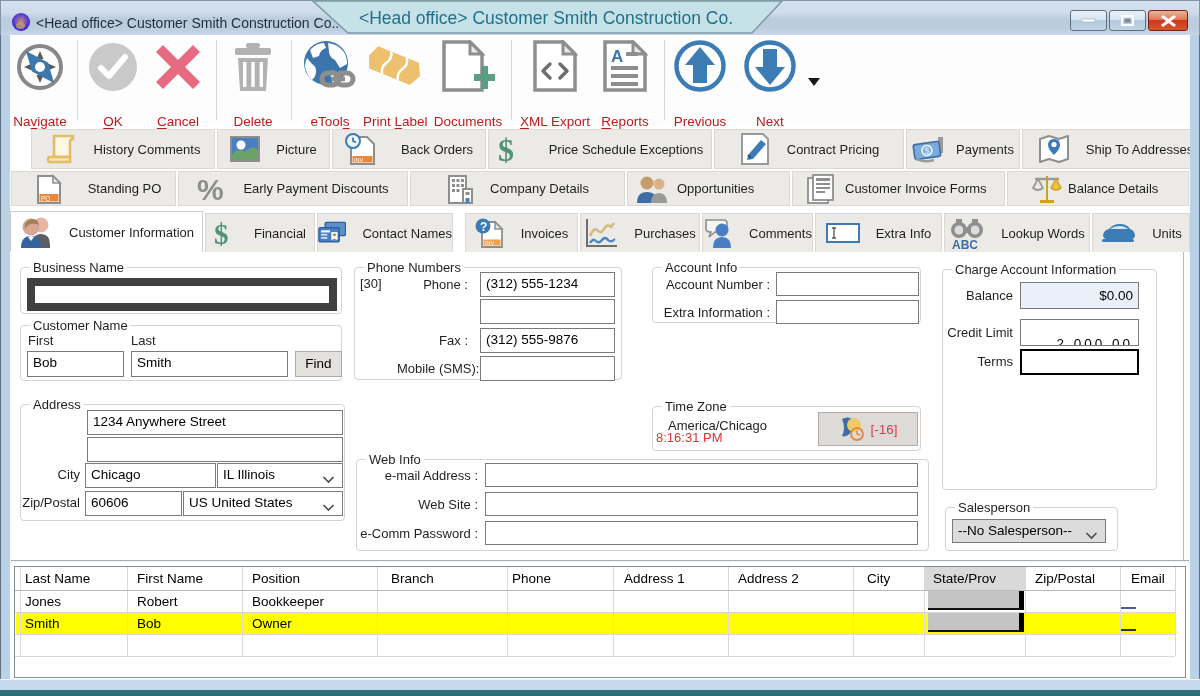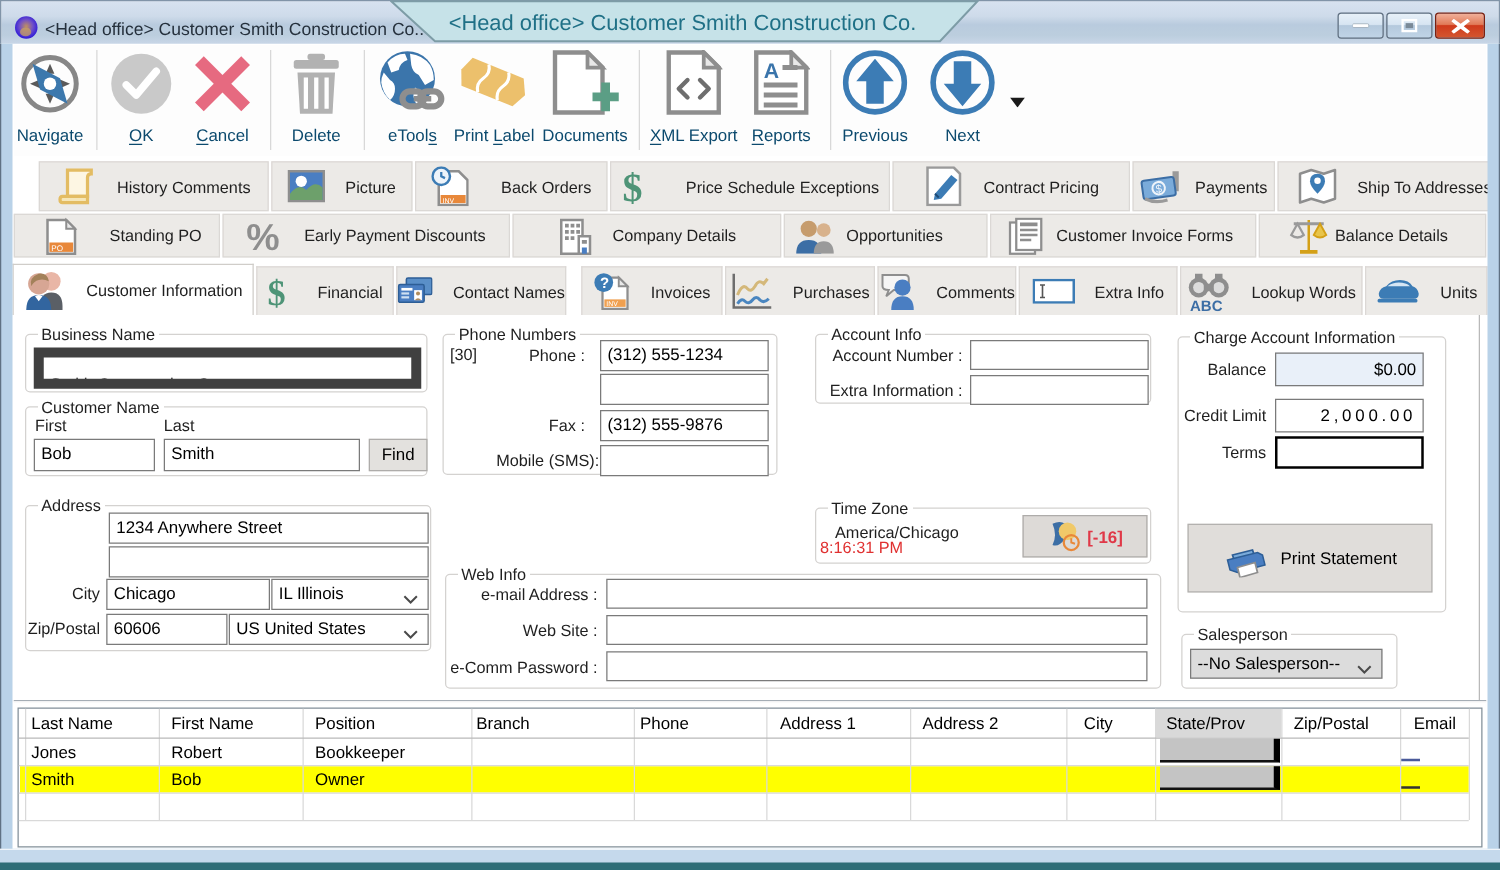--- a/index.html
+++ b/index.html
@@ -25,21 +25,21 @@
 .wbtn { position:absolute; top:10px; height:21px; border-radius:3px; border:1px solid #5f6f80; }
 #btnMin { left:1070px; width:37px; background:linear-gradient(#e7f0f8 0%, #d7e5f2 45%, #b4c9dd 50%, #c0d4e6 100%); }
 #btnMax { left:1109px; width:37px; background:linear-gradient(#e7f0f8 0%, #d7e5f2 45%, #b4c9dd 50%, #c0d4e6 100%); }
 #btnClose { left:1148px; width:40px; background:linear-gradient(#f0b09a 0%, #e17a58 45%, #cf3a1c 50%, #d4562f 100%); border-color:#7a2010; }
 .wglyph { position:absolute; left:0; top:0; width:100%; height:100%; display:flex; align-items:center; justify-content:center; }
 
 #toolbar { position:absolute; left:11px; top:36px; width:1178px; height:89px; background:#fdfdfd; }
 .tsep { position:absolute; top:4px; height:80px; width:1px; background:#d8d8d8; }
 .titem { position:absolute; top:4px; text-align:center; }
 .titem .ticon { height:52px; display:flex; align-items:flex-end; justify-content:center; }
-.titem .tlabel { margin-top:9px; font-size:13.5px; color:#0c4a6e; white-space:nowrap; }
+.titem .tlabel { margin-top:22px; font-size:13.5px; color:#b91c1c; white-space:nowrap; }
 .dim { color:#8a8a8a; }
 u.mn { text-decoration:underline; text-underline-offset:2px; }
 
 .brow { position:absolute; left:11px; width:1178px; }
 #brow1 { top:129px; height:40px;margin-left:20px; }
 #brow2 { top:171px; height:35px; }
 .bseg { position:absolute; top:0; height:100%; background:#eceae7; border:1px solid #dbd8d5; display:flex; align-items:center; }
 .bseg .blabel { font-size:13px; color:#1f1f1f; white-space:nowrap; }
 
 #tabrow { position:absolute; left:10px; top:211px; width:1180px; height:41px; }
@@ -565,50 +565,42 @@
       </fieldset>
     <div class="lbl" style="left:657px;top:166px">America/Chicago</div>
     <div class="lbl" style="left:645px;top:178px;color:#e03131">8:16:31 PM</div>
     <div style="position:absolute;left:807px;top:160px;width:100px;height:34px;background:#dddad7;border:1px solid #aeacaa;display:flex;align-items:center;justify-content:center;gap:4px">
       <svg width="28" height="26" viewBox="0 0 28 26">
           <path d="M4 3 Q10 0 14 3 L11 10 L14 15 Q9 22 4 20 Q8 12 4 3 Z" fill="#3c6ea5"></path>
           <circle cx="16" cy="9" r="7" fill="#f0c969"></circle>
           <circle cx="19" cy="18" r="6" fill="none" stroke="#e8883a" stroke-width="1.8"></circle>
           <path d="M19 14.5 L19 18 L22 19" stroke="#e8883a" stroke-width="1.5" fill="none"></path>
         </svg>
-      <span style="font-size:13.5px;color:#e03848;font-weight:bold">[-16]</span>
+      <span style="font-size:13.5px;color:#e03848;font-weight:normal">[-16]</span>
     </div>
 
     <fieldset style="left:345px;top:200px;width:573px;height:99px">
         <legend>Web Info</legend>
       </fieldset>
     <div class="lbl lblr" style="left:357px;top:216px;width:110px">e-mail Address :</div>
     <div class="inp" style="left:474px;top:211px;width:433px;height:24px"></div>
     <div class="lbl lblr" style="left:357px;top:245px;width:110px">Web Site :</div>
     <div class="inp" style="left:474px;top:240px;width:433px;height:24px"></div>
     <div class="lbl lblr" style="left:347px;top:274px;width:120px">e-Comm Password :</div>
     <div class="inp" style="left:474px;top:269px;width:433px;height:24px"></div>
 
     <fieldset style="left:931px;top:10px;width:215px;height:228px">
         <legend>Charge Account Information</legend>
       </fieldset>
     <div class="lbl lblr" style="left:922px;top:36px;width:80px">Balance</div>
     <div class="inp" style="left:1009px;top:30px;width:119px;height:27px;background:#e9f0f9;text-align:right;padding-top:5px">$0.00</div>
     <div class="lbl lblr" style="left:912px;top:73px;width:90px">Credit Limit</div>
-    <div class="inp" style="left:1009px;top:67px;width:119px;height:27px;text-align:right;padding-top:5px;letter-spacing:3px">2,000.00</div>
+    <div class="inp" style="left:1009px;top:67px;width:119px;height:27px;text-align:right;padding-top:16px;letter-spacing:3px">2,000.00</div>
     <div class="lbl lblr" style="left:922px;top:102px;width:80px">Terms</div>
     <div class="inp" style="left:1009px;top:97px;width:119px;height:26px;border:2px solid #000"></div>
-    <div style="position:absolute;left:939px;top:167px;width:196px;height:55px;background:#e0ddda;border:1px solid #b3b1af;display:flex;align-items:center;justify-content:center;gap:10px">
-      <svg width="36" height="30" viewBox="0 0 36 30">
-          <path d="M8 12 L24 8 L26 14 L10 18 Z" fill="#7aabda" stroke="#2d5e96" stroke-width="1.4"></path>
-          <path d="M4 16 L28 10 L32 12 L34 20 L12 26 L6 24 Z" fill="#4a7ec2" stroke="#2d5e96" stroke-width="1.2"></path>
-          <path d="M12 22 L26 18 L28 26 L14 30 Z" fill="#fff" stroke="#8e8e8e" stroke-width="1.4"></path>
-        </svg>
-      <span style="font-size:13.5px">Print Statement</span>
-    </div>
 
     <fieldset style="left:934px;top:248px;width:173px;height:51px">
         <legend>Salesperson</legend>
       </fieldset>
     <div class="combo" style="left:941px;top:267px;width:154px;height:24px;background:#dcdcdc">--No Salesperson--<span class="chev"><svg width="13" height="8" viewBox="0 0 13 8">
             <path d="M1.5 1 L6.5 6 L11.5 1" stroke="#4a4a4a" stroke-width="1.6" fill="none"></path>
           </svg></span></div>
     <div style="position:absolute;left:1172px;top:0;width:1px;height:308px;background:#b9b9b9"></div>
   </div>
   <div style="position:absolute;left:11px;top:560px;width:1178px;height:1px;background:#a5adb5"></div>
@@ -628,21 +620,21 @@
     <div class="gv" style="left:1010px"></div>
     <div class="gv" style="left:1105px"></div>
     <div class="gv" style="left:1160px"></div>
     <div class="gh" style="top:23px;background:#b9b9b9"></div>
     <div class="gh" style="top:45px"></div>
     <div class="gh" style="top:67px"></div>
     <div class="gh" style="top:89px"></div>
     <div class="gtext" style="left:10px;top:4px">Last Name</div>
     <div class="gtext" style="left:122px;top:4px">First Name</div>
     <div class="gtext" style="left:237px;top:4px">Position</div>
-    <div class="gtext" style="left:366px;top:4px">Branch</div>
+    <div class="gtext" style="left:376px;top:4px">Branch</div>
     <div class="gtext" style="left:497px;top:4px">Phone</div>
     <div class="gtext" style="left:609px;top:4px">Address 1</div>
     <div class="gtext" style="left:723px;top:4px">Address 2</div>
     <div class="gtext" style="left:852px;top:4px">City</div>
     <div class="gtext" style="left:918px;top:4px">State/Prov</div>
     <div class="gtext" style="left:1020px;top:4px">Zip/Postal</div>
     <div class="gtext" style="left:1116px;top:4px">Email</div>
     <div class="gtext" style="left:10px;top:27px">Jones</div>
     <div class="gtext" style="left:122px;top:27px">Robert</div>
     <div class="gtext" style="left:237px;top:27px">Bookkeeper</div>

